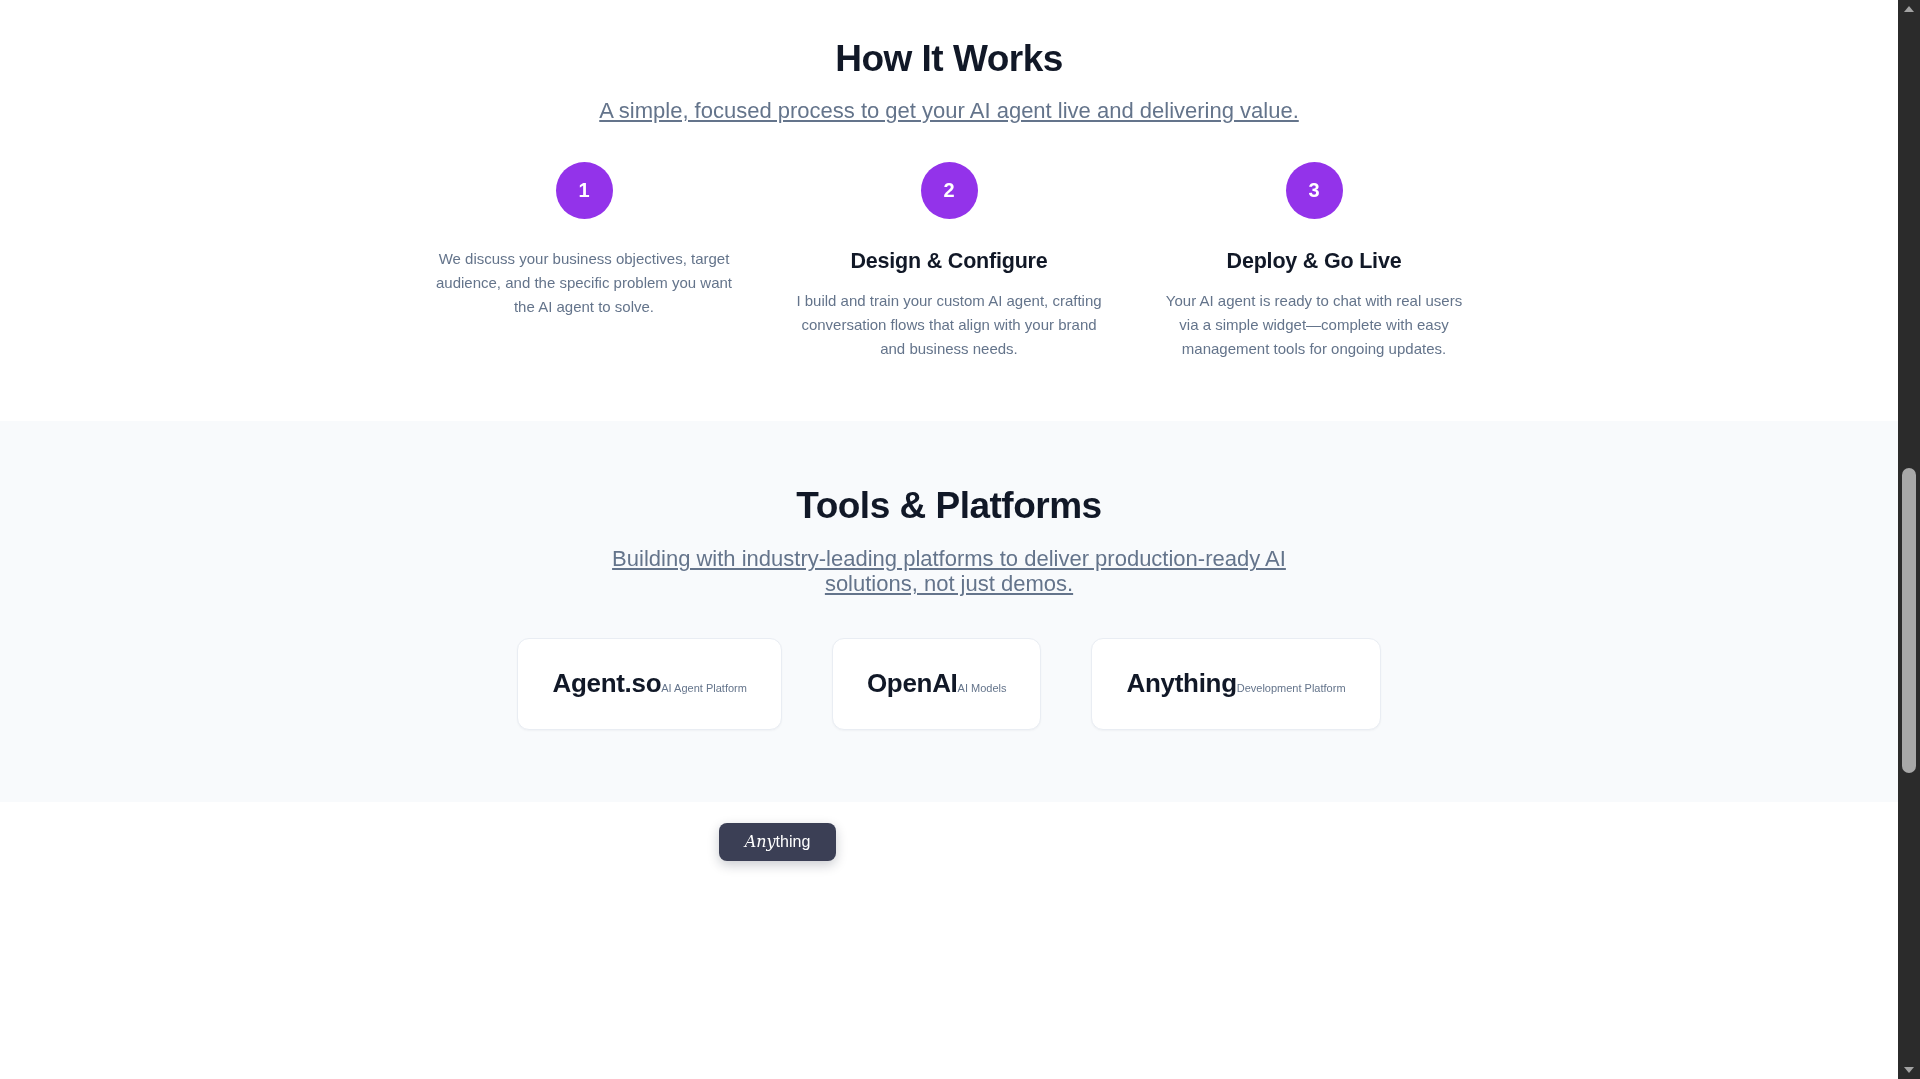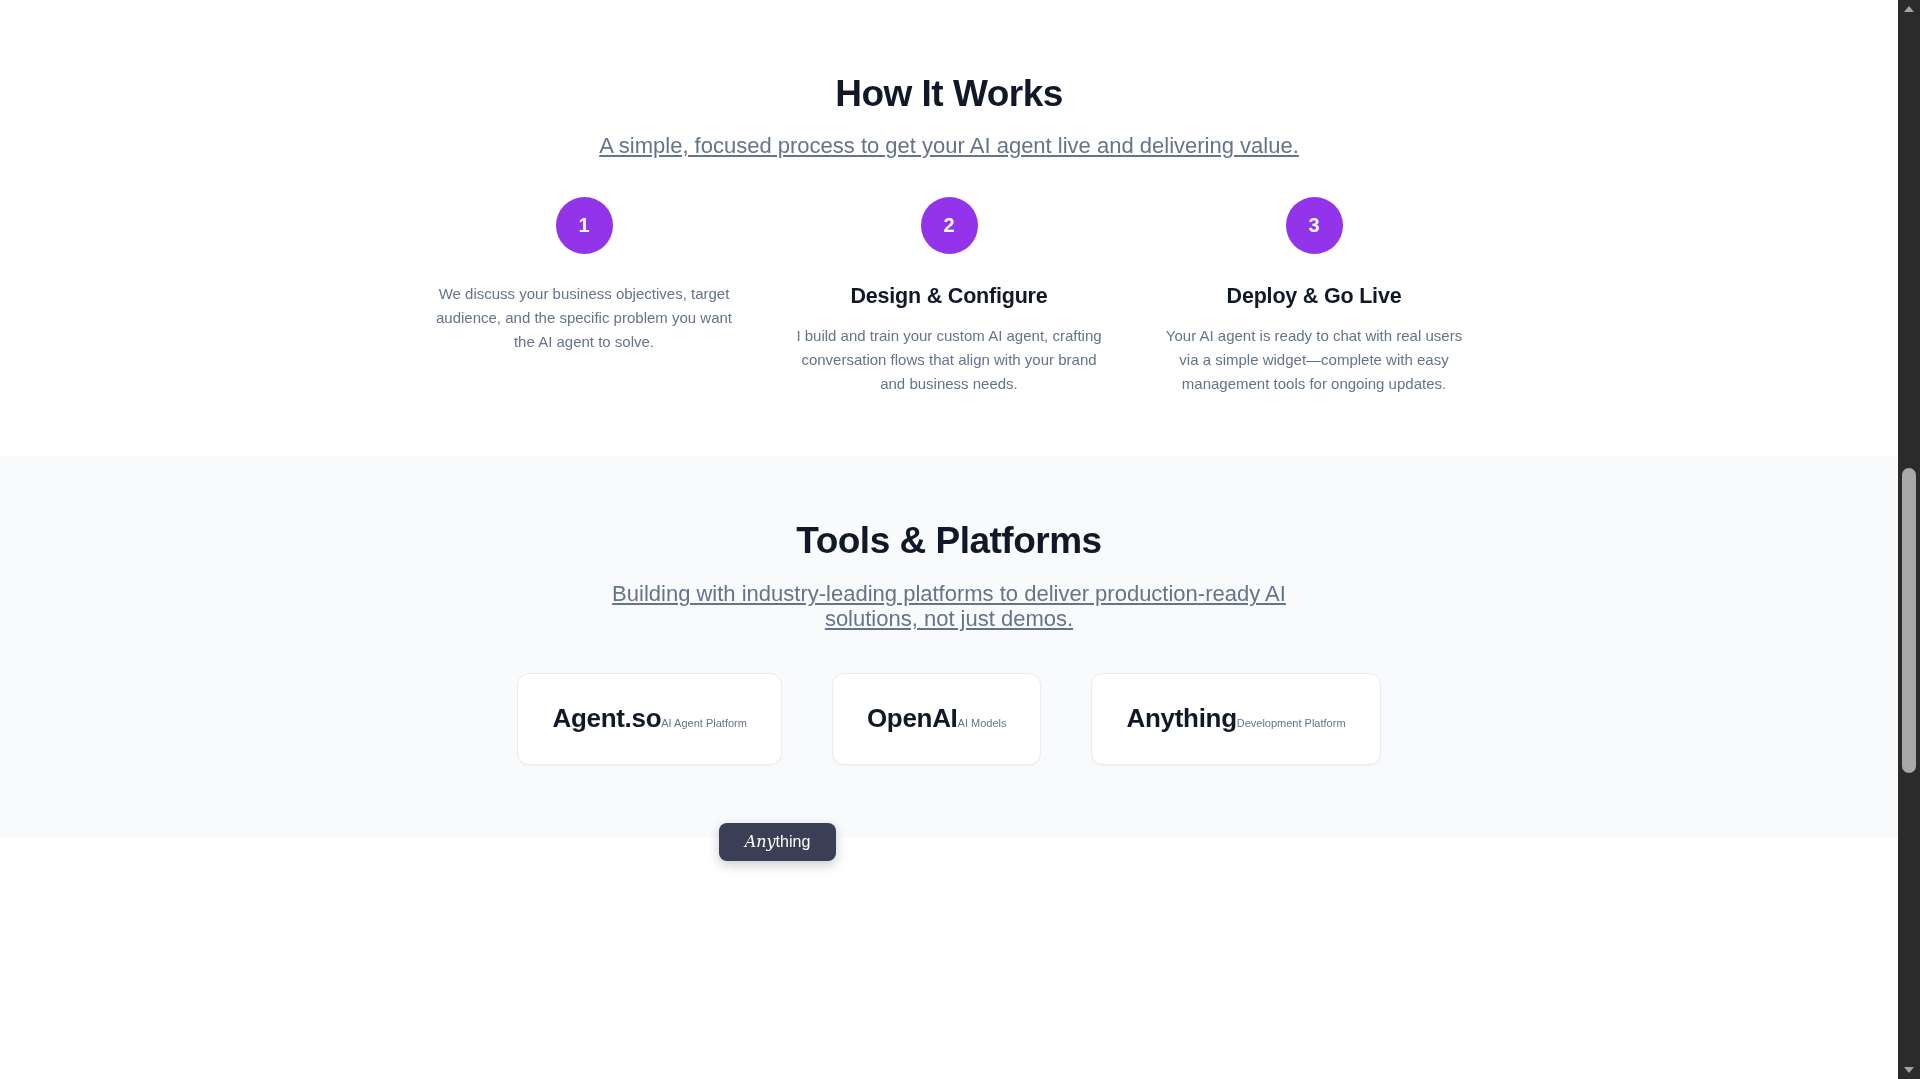--- a/index.html
+++ b/index.html
@@ -21,21 +21,20 @@
   }
 
   
   #viewport {
     position: absolute;
     left: 0; top: 0;
     width: 1898px;
     height: 822px;
     overflow: hidden;
     background: #c4b5fd;
-    margin-top: 35px;
   }
 
   .section { width: 100%; }
   .section--white { background: #ffffff; }
   .section--tint  { background: #f8fafc; }
 
   .inner {
     max-width: 1240px;
     margin: 0 auto;
     padding: 0 24px;

